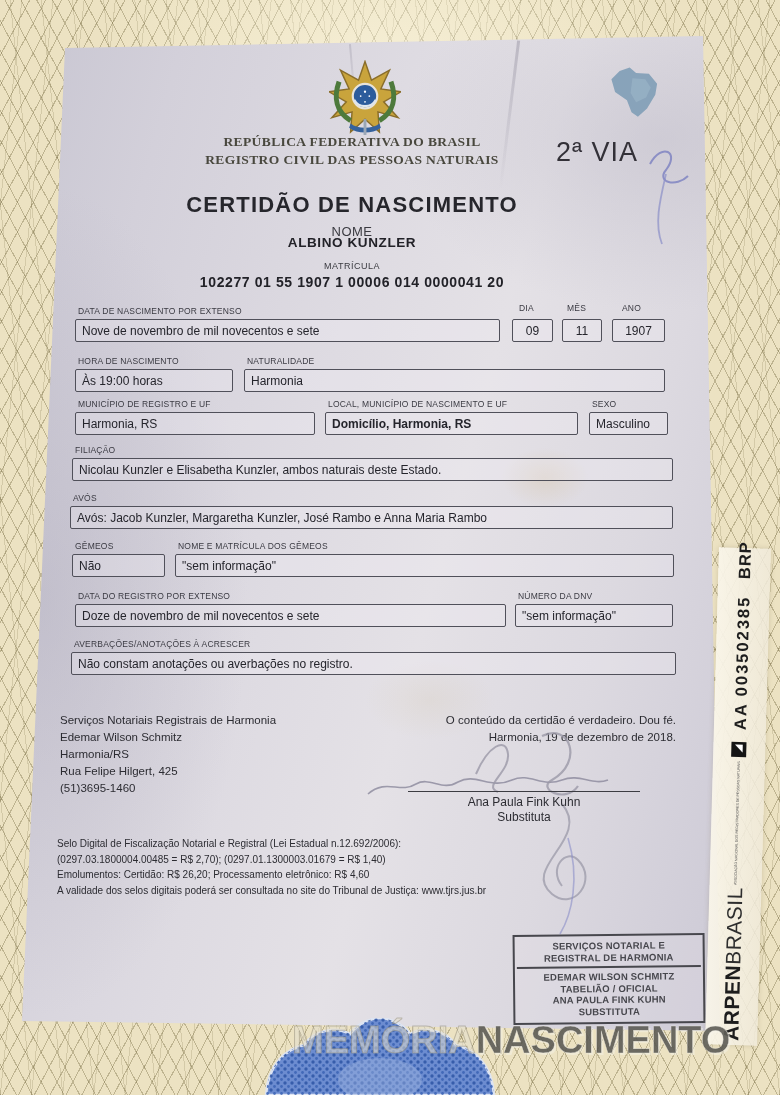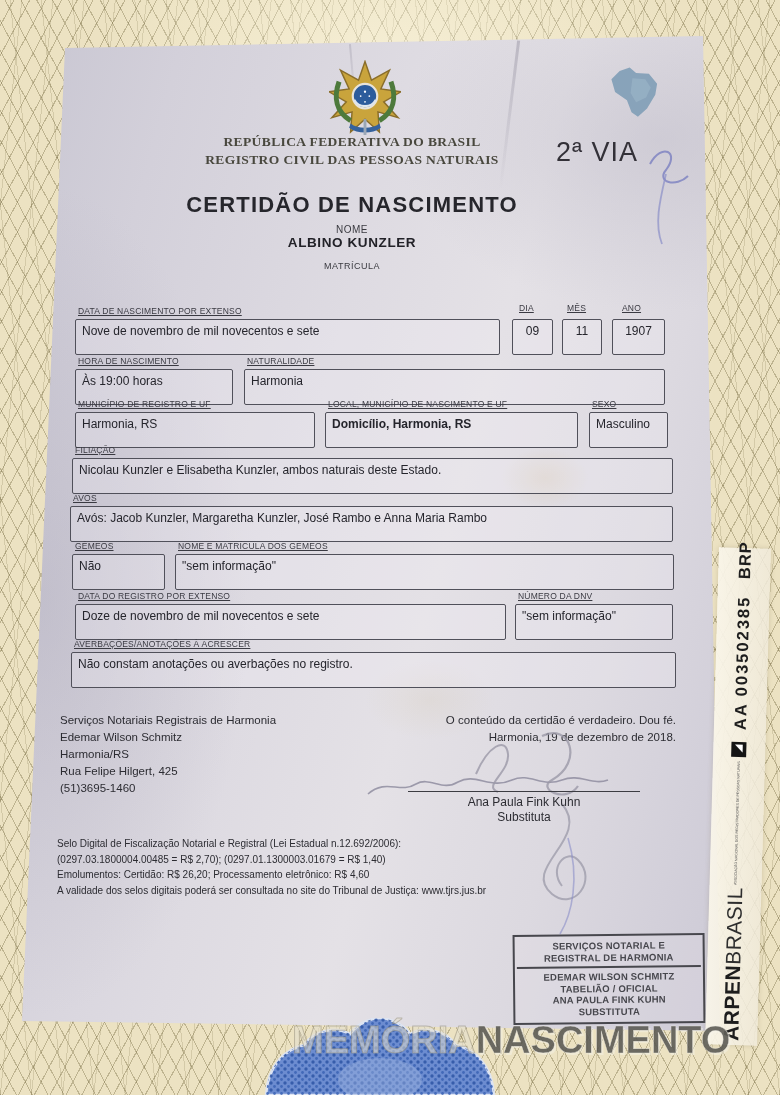--- a/index.html
+++ b/index.html
@@ -36,27 +36,27 @@
   .crease2{position:absolute;left:352px;top:44px;width:2px;height:70px;
     background:linear-gradient(to bottom,rgba(108,104,124,.22),rgba(108,104,124,0));transform:rotate(-5deg);}
   
   .coa{position:absolute;left:329px;top:60px;}
   .map{position:absolute;left:605px;top:64px;opacity:.88;}
   .center-col{position:absolute;left:72px;width:560px;text-align:center;white-space:nowrap;}
   .rep1{top:134px;font-family:"Liberation Serif",serif;font-weight:bold;font-size:13.5px;letter-spacing:.4px;color:#49483e;}
   .rep2{top:152px;font-family:"Liberation Serif",serif;font-weight:bold;font-size:13.5px;letter-spacing:.4px;color:#49483e;}
   .via{position:absolute;left:556px;top:137px;font-size:27px;color:#333138;letter-spacing:1px;}
   .doc-title{top:192px;font-weight:bold;font-size:22px;letter-spacing:1.2px;color:#26262c;}
-  .nome-lbl{top:224px;font-size:10px;color:#3a3a40;letter-spacing:.5px;}
+  .nome-lbl{top:224px;font-size:13px;color:#3a3a40;letter-spacing:.5px;}
   .nome-val{top:235px;font-weight:bold;font-size:13.5px;color:#222228;letter-spacing:.6px;}
   .mat-lbl{top:261px;font-size:9px;color:#3a3a40;letter-spacing:.5px;}
   .mat-val{top:274px;font-weight:bold;font-size:14px;color:#222228;letter-spacing:.6px;}
   
-  .lbl{position:absolute;font-size:8.5px;color:#3a3a42;letter-spacing:.2px;white-space:nowrap;text-decoration:underline;}
-  .box{position:absolute;height:36px;box-sizing:border-box;border:1.6px solid #50505a;border-radius:2px;
+  .lbl{position:absolute;font-size:8.5px;color:#3a3a42;letter-spacing:.2px;white-space:nowrap;}
+  .box{position:absolute;height:23px;box-sizing:border-box;border:1.6px solid #50505a;border-radius:2px;
     background:rgba(242,240,246,.30);font-size:12px;color:#25252c;padding:4px 6px 0;white-space:nowrap;overflow:hidden;}
   
   .l-datanasc{left:78px;top:306px;}  .b-datanasc{left:75px;top:319px;width:425px;}
   .l-dia{left:519px;top:303px;}      .b-dia{left:512px;top:319px;width:41px;text-align:center;}
   .l-mes{left:567px;top:303px;}      .b-mes{left:562px;top:319px;width:40px;text-align:center;}
   .l-ano{left:622px;top:303px;text-align:center;}      .b-ano{left:612px;top:319px;width:53px;text-align:center;}
   
   .l-hora{left:78px;top:356px;}      .b-hora{left:75px;top:369px;width:158px;}
   .l-natur{left:247px;top:356px;}    .b-natur{left:244px;top:369px;width:421px;}
   
@@ -144,20 +144,21 @@
 
   <svg class="ink" style="left:642px;top:138px;" width="55" height="110" viewBox="0 0 55 110">
     <path d="M8,26 C20,4 38,14 24,32 C14,44 34,50 46,38" fill="none" stroke="#7b7fc0" stroke-width="2" opacity=".8"></path>
     <path d="M24,36 C18,62 12,86 20,106" fill="none" stroke="#8a8ec8" stroke-width="1.8" opacity=".7"></path>
   </svg>
 
   <div class="center-col doc-title">CERTIDÃO DE NASCIMENTO</div>
   <div class="center-col nome-lbl">NOME</div>
   <div class="center-col nome-val">ALBINO KUNZLER</div>
   <div class="center-col mat-lbl">MATRÍCULA</div>
+  <div class="center-col mat-val">102277 01 55 1907 1 00006 014 0000041 20</div>
 
   <div class="lbl l-datanasc">DATA DE NASCIMENTO POR EXTENSO</div>
   <div class="box b-datanasc">Nove de novembro de mil novecentos e sete</div>
   <div class="lbl l-dia">DIA</div>
   <div class="box b-dia">09</div>
   <div class="lbl l-mes">MÊS</div>
   <div class="box b-mes">11</div>
   <div class="lbl l-ano">ANO</div>
   <div class="box b-ano">1907</div>
 

